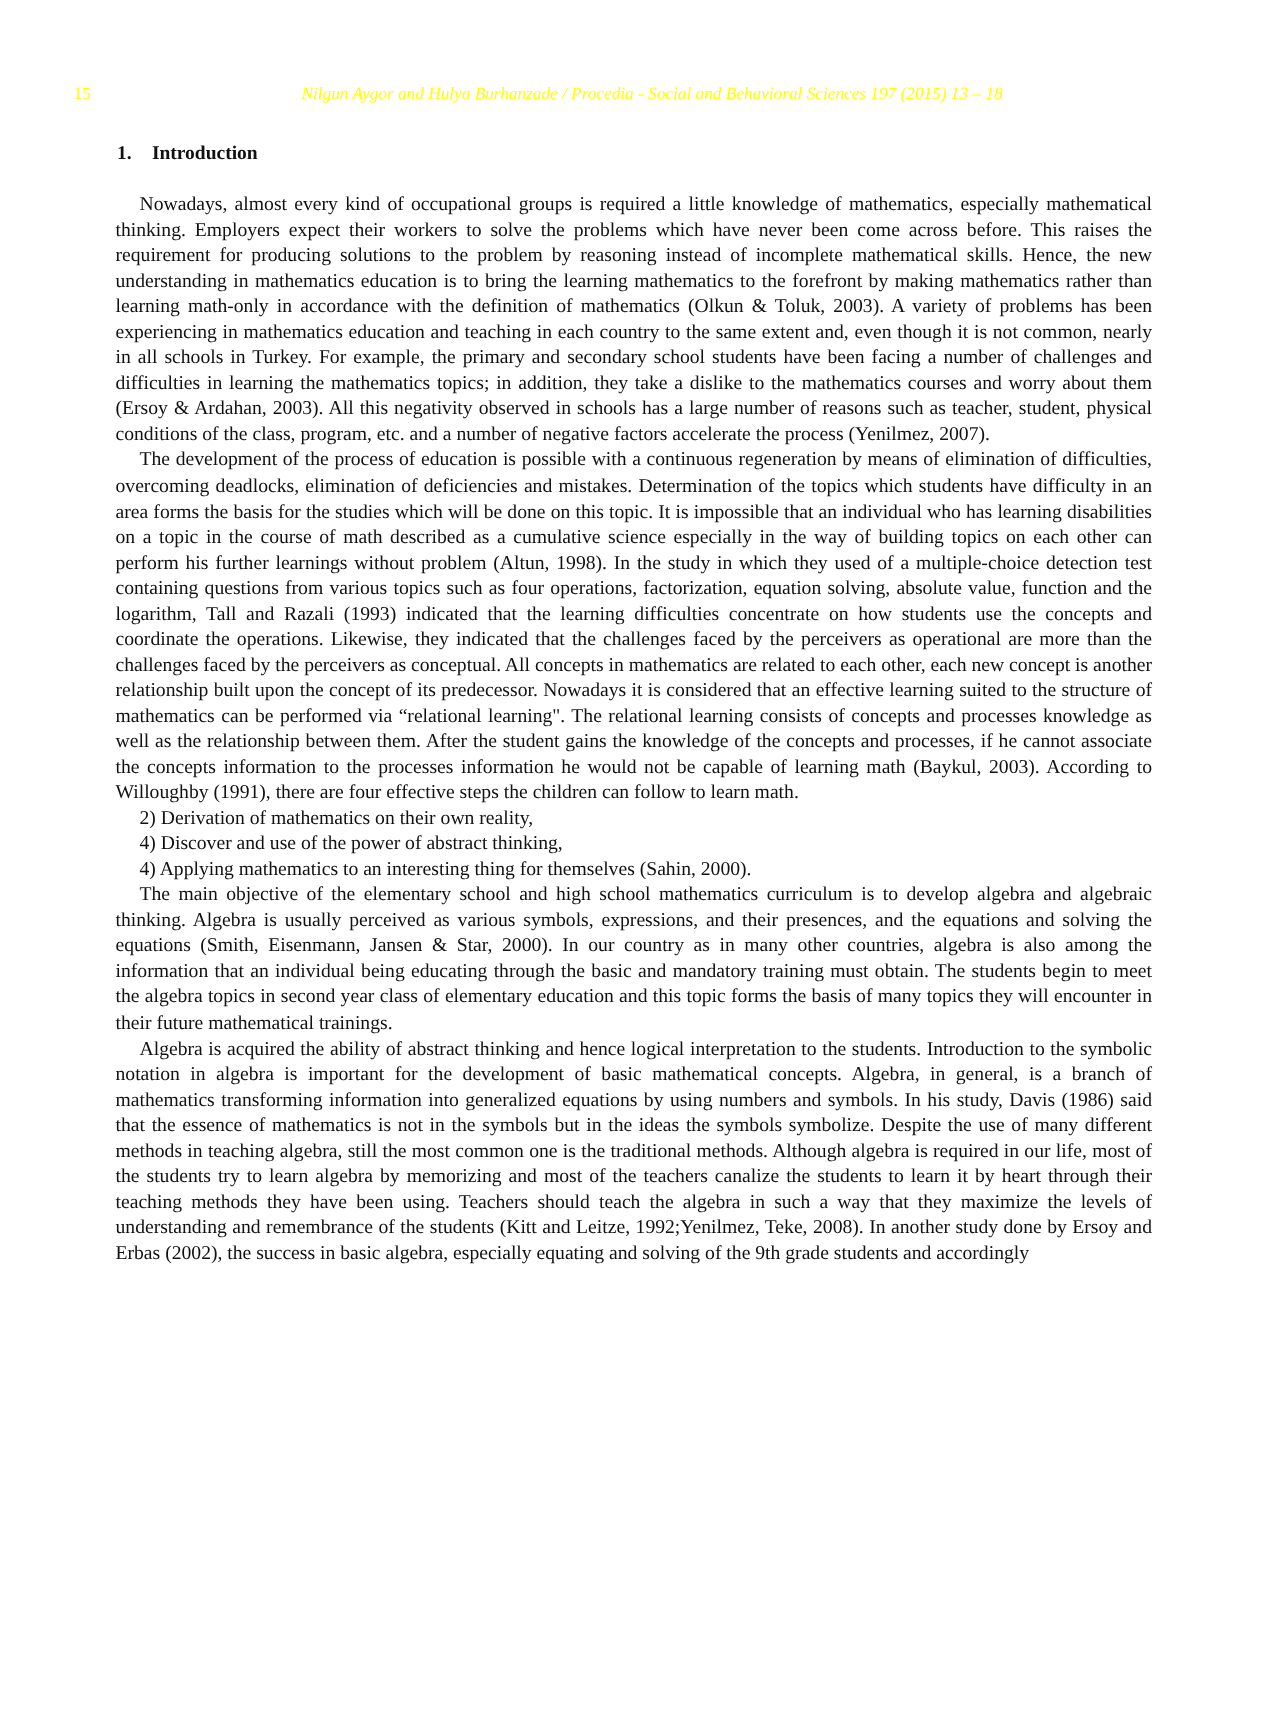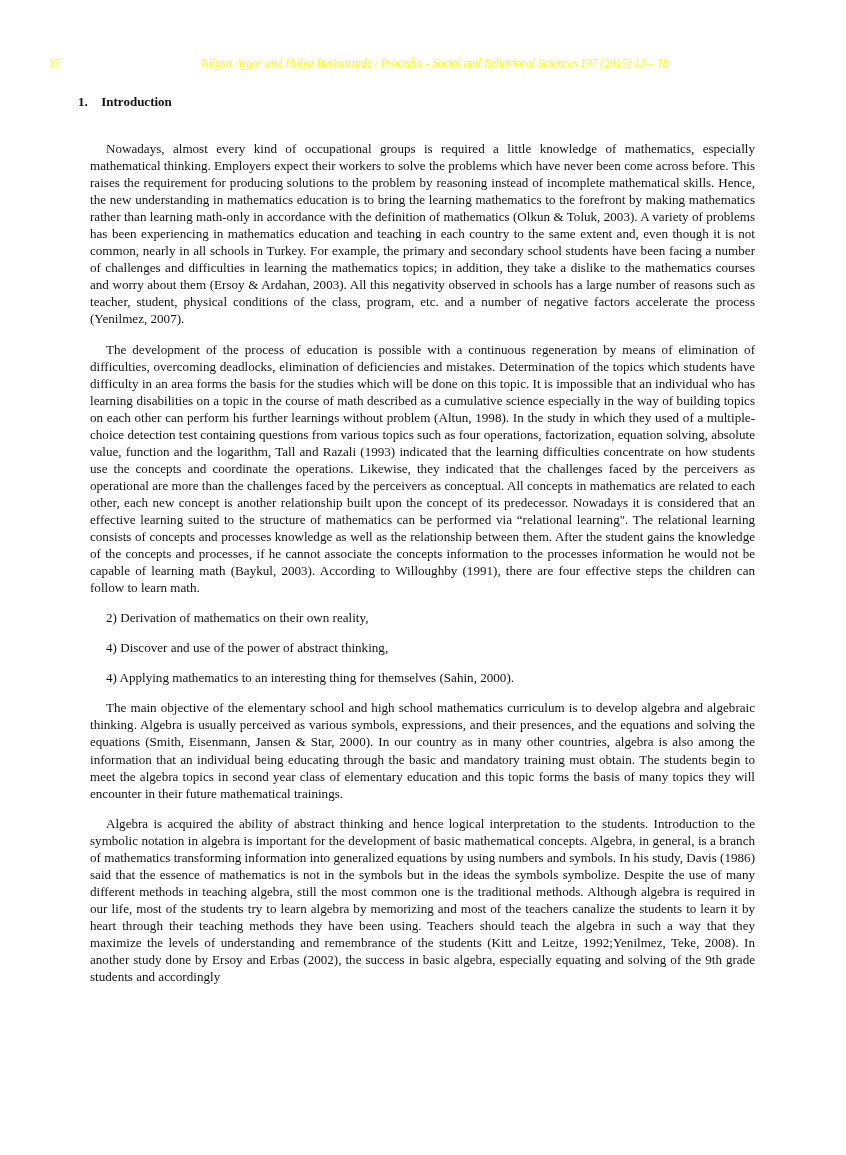--- a/index.html
+++ b/index.html
@@ -51,21 +51,21 @@
     }
     .body-text {
       position: absolute;
       top: 127px;
       left: 77px;
       width: 691px;
       font-size: 13.1px;
       line-height: 17.05px;
     }
     .body-text p {
-      margin: 13px;
+      margin: 0;
       text-align: justify;
       text-indent: 16px;
       hyphens: none;
     }
     .body-text p.list-item {
       text-align: left;
     }
   </style>
 </head>
 <body>

